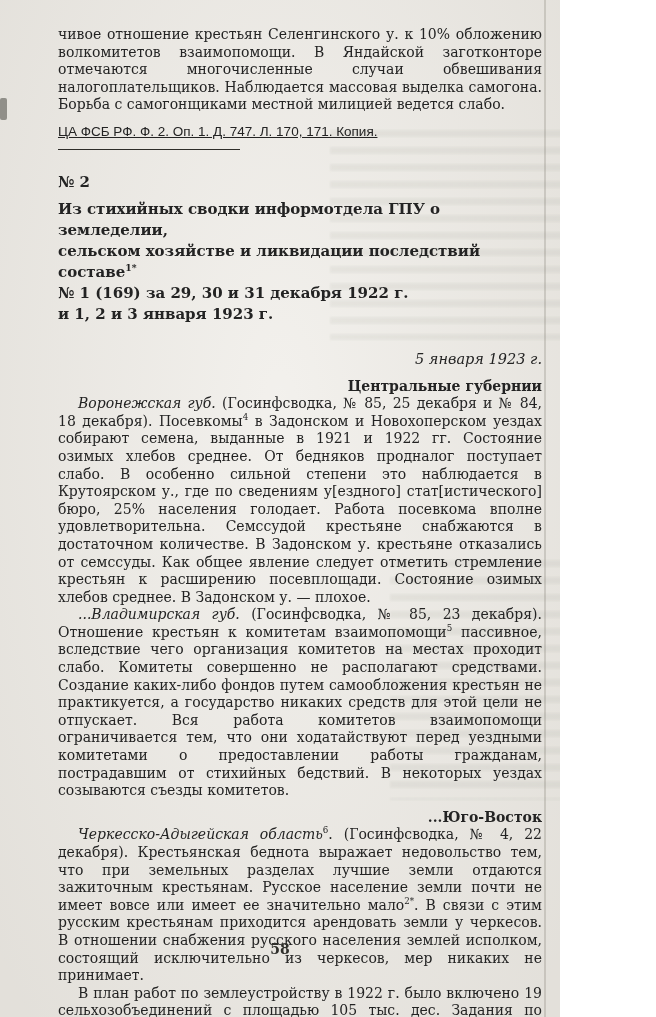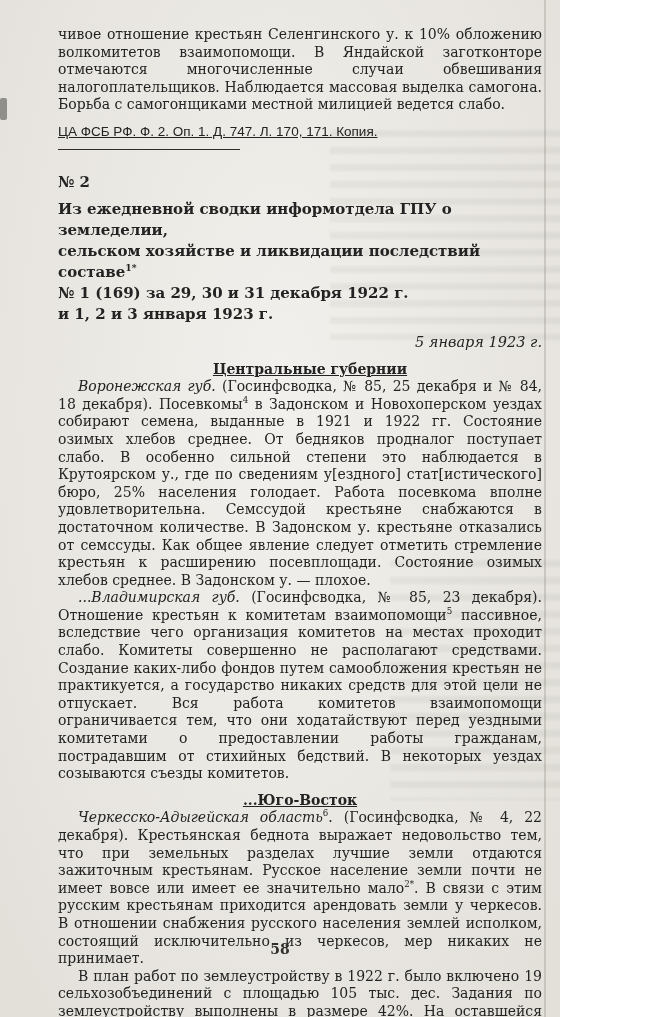--- a/index.html
+++ b/index.html
@@ -40,30 +40,29 @@
   .footnote{padding-left:52px; text-indent:-17px; text-align:justify;}
   sup{vertical-align:super; font-size:0.62em; line-height:0;}
   .doc-heading{
     margin-top:22px;
     font-weight:bold;
     font-size:15px; line-height:21px;
     text-align:left;
   }
   .doc-number{margin-bottom:6px;}
   .doc-date{
-    margin-top:9px;
+    margin-top:26px;
     font-style:italic;
     text-align:right;
     font-size:14.5px;
   }
   .section-heading{
     margin-top:9px;
     font-weight:bold;
-    text-align:center;
-    text-decoration:underline;
+    text-align:right;
   }
   .section-heading.indented{text-indent:20px;}
   .body-para{margin:0; text-indent:20px;}
   .body-para .lead{font-style:italic;}
   .page-number{
     position:absolute;
     left:0; right:0; top:941px;
     text-align:center;
     font-size:14px;
     color:#30302c;
@@ -100,21 +99,21 @@
 
     <p class="tail-para">чивое отношение крестьян Селенгинского у. к 10% обложению волкомитетов взаимопомощи. В Яндайской заготконторе отмечаются многочисленные случаи обвешивания налогоплательщиков. Наблюдается массовая выделка самогона. Борьба с самогонщиками местной милицией ведется слабо.</p>
 
     <div class="archive-ref">ЦА ФСБ РФ. Ф. 2. Оп. 1. Д. 747. Л. 170, 171. Копия.</div>
 
     <div class="footnote-rule"></div>
 
 
     <div class="doc-heading">
       <div class="doc-number">№ 2</div>
-      <div>Из ежедневной сводки информотдела ГПУ о земледелии,</div>
+      <div>Из стихийных сводки информотдела ГПУ о земледелии,</div>
       <div><span>сельском хозяйстве и ликвидации последствий составе</span><sup>1*</sup></div>
       <div>№ 1 (169) за 29, 30 и 31 декабря 1922 г.</div>
       <div>и 1, 2 и 3 января 1923 г.</div>
     </div>
 
     <div class="doc-date">5 января 1923 г.</div>
 
     <div class="section-heading indented">Центральные губернии</div>
 
     <p class="body-para"><i class="lead">Воронежская губ.</i><span> (Госинфсводка, № 85, 25 декабря и № 84, 18 декабря). Посевкомы</span><sup>4</sup><span> в Задонском и Новохоперском уездах собирают семена, выданные в 1921 и 1922 гг. Состояние озимых хлебов среднее. От бедняков продналог поступает слабо. В особенно сильной степени это наблюдается в Крутоярском у., где по сведениям у[ездного] стат[истического] бюро, 25% населения голодает. Работа посевкома вполне удовлетворительна. Семссудой крестьяне снабжаются в достаточном количестве. В Задонском у. крестьяне отказались от семссуды. Как общее явление следует отметить стремление крестьян к расширению посевплощади. Состояние озимых хлебов среднее. В Задонском у. — плохое.</span></p>

